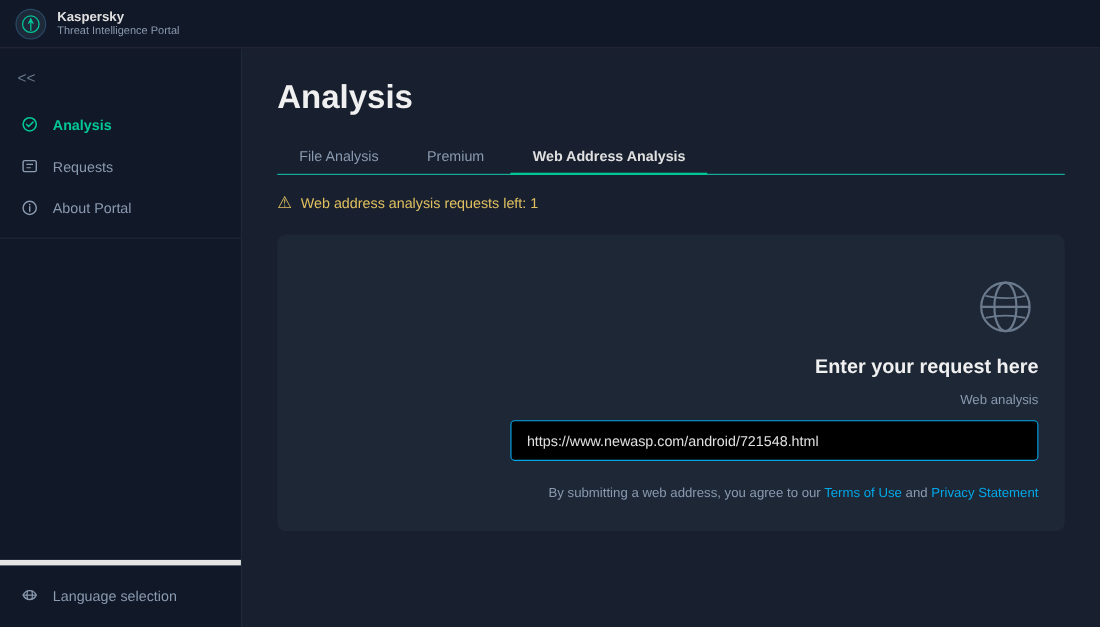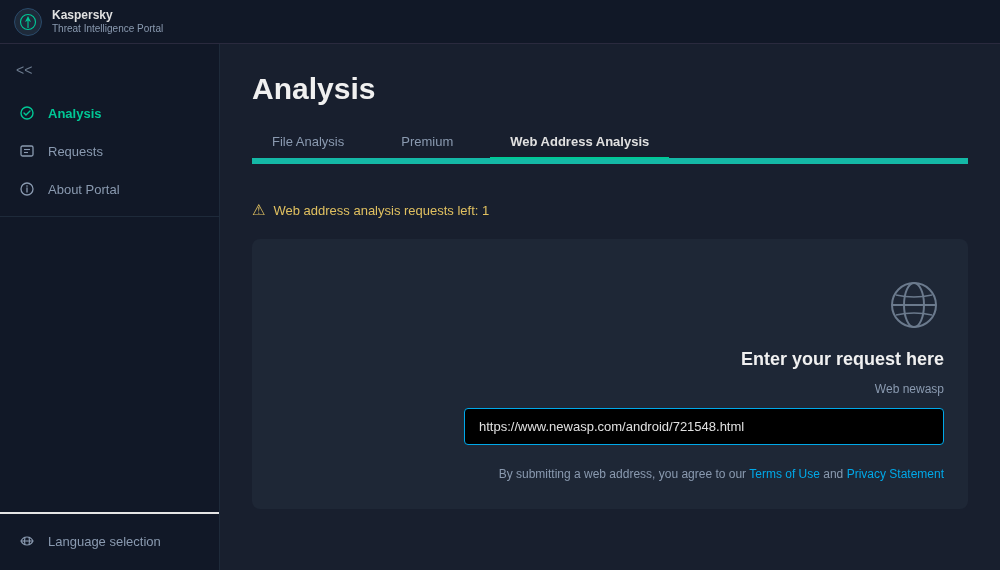--- a/index.html
+++ b/index.html
@@ -103,44 +103,44 @@
       justify-content: center;
       flex-shrink: 0;
     }
     .sidebar-divider {
       height: 1px;
       background: #1e2a3a;
       margin: 8px 0;
     }
     .sidebar-bottom {
       margin-top: auto;
-      border-top: 2px solid #e5e5e5;
+      border-top: 5px solid #e5e5e5;
       padding-top: 8px;
     }
 
     
     .content {
       flex: 1;
       background: #181f2e;
       padding: 28px 32px 20px 32px;
       overflow-y: auto;
     }
     .page-title {
       color: #f0f0f0;
       font-size: 30px;
       font-weight: 700;
       margin-bottom: 20px;
     }
 
     
     .tabs {
       display: flex;
-      gap: 17px;
-      border-bottom: 6px solid #14b8a6;
-      margin-bottom: 33px;
+      gap: 4px;
+      border-bottom: 1px solid #14b8a6;
+      margin-bottom: 12px;
     }
     .tab {
       padding: 8px 20px;
       font-size: 13px;
       color: #8a9ab0;
       cursor: pointer;
       border-bottom: 2px solid transparent;
       margin-bottom: -1px;
       transition: color 0.15s;
       white-space: nowrap;
@@ -308,21 +308,21 @@
       <div class="globe-icon-wrap">
         <svg width="56" height="56" viewBox="0 0 56 56" fill="none" xmlns="http://www.w3.org/2000/svg">
           <circle cx="28" cy="28" r="22" stroke="#6b7a8d" stroke-width="2"></circle>
           <ellipse cx="28" cy="28" rx="10" ry="22" stroke="#6b7a8d" stroke-width="2"></ellipse>
           <line x1="6" y1="28" x2="50" y2="28" stroke="#6b7a8d" stroke-width="2"></line>
           <path d="M10 18 Q28 22 46 18" stroke="#6b7a8d" stroke-width="1.5" fill="none"></path>
           <path d="M10 38 Q28 34 46 38" stroke="#6b7a8d" stroke-width="1.5" fill="none"></path>
         </svg>
       </div>
       <div class="card-title">Enter your request here</div>
-      <div class="card-label">Web newasp</div>
+      <div class="card-label">Web analysis</div>
       <input class="url-input" type="text" value="https://www.newasp.com/android/721548.html" style="">
       <div class="card-terms">
         <span>By submitting a web address, you agree to our </span><a href="#">Terms of Use</a><span> and </span><a href="#">Privacy Statement</a>
       </div>
     </div>
   </div>
 
 </div>
 
 </body></html>

